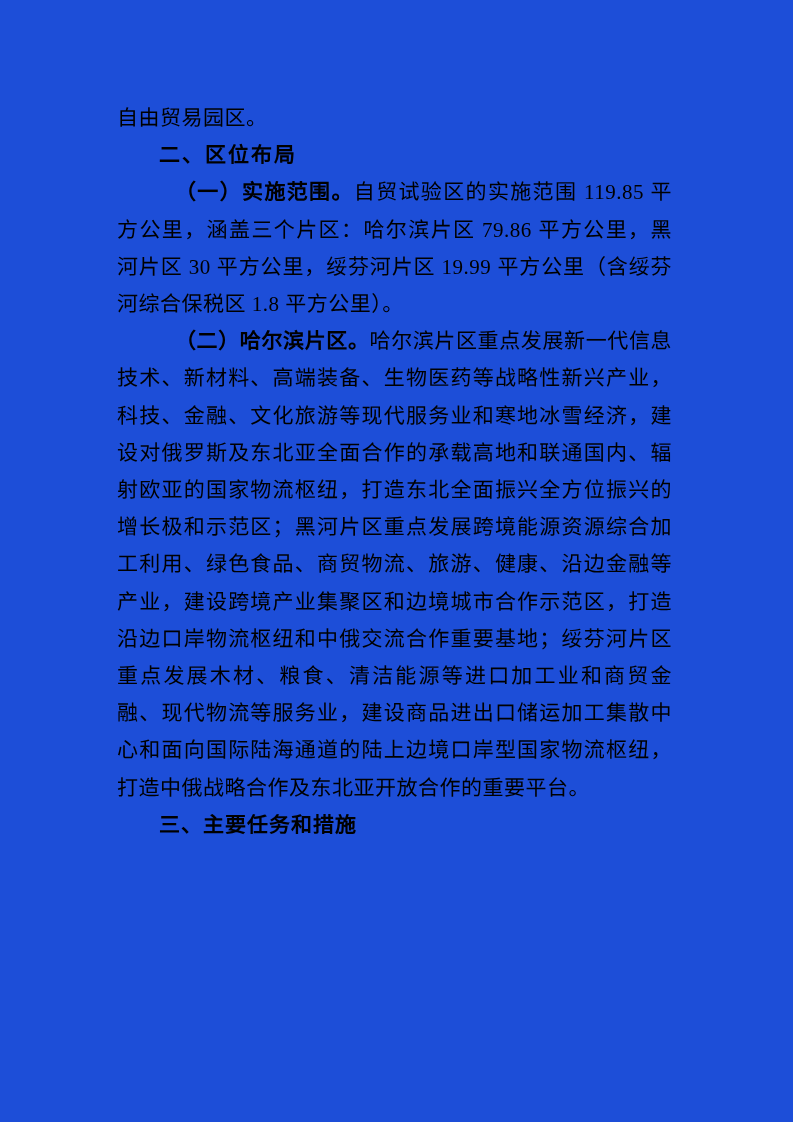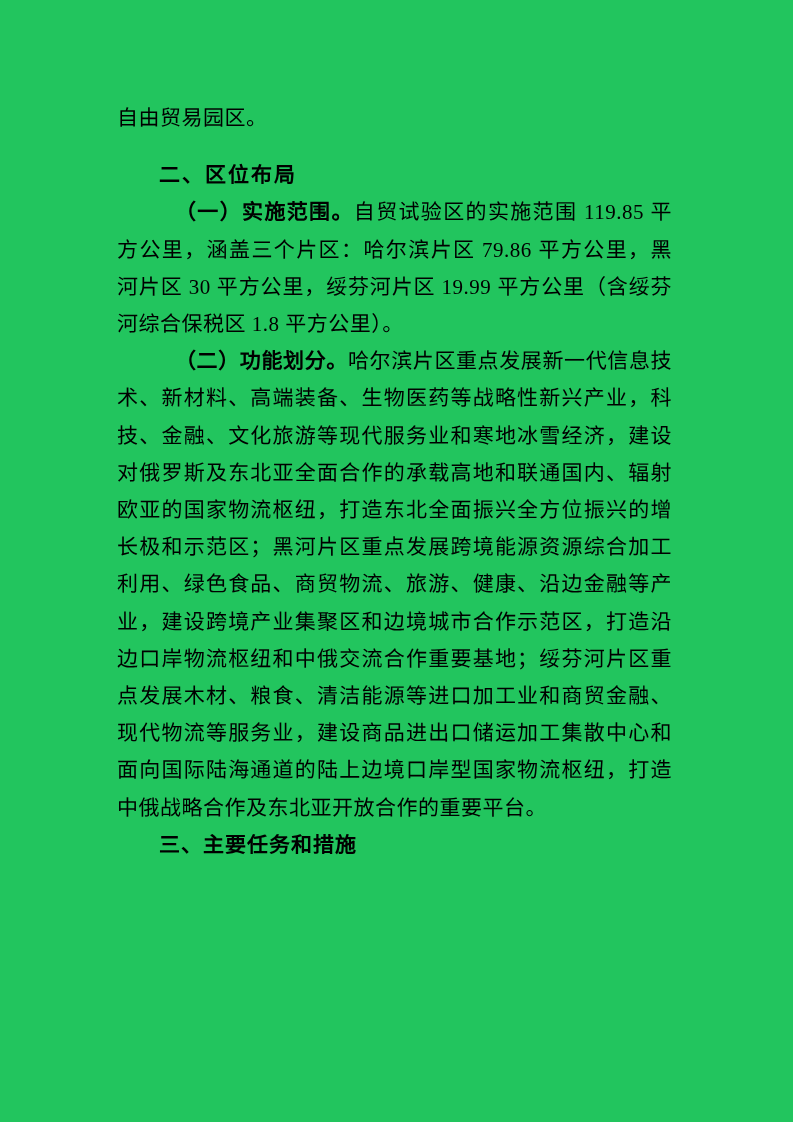--- a/index.html
+++ b/index.html
@@ -4,21 +4,21 @@
 <style>
   html, body {
     margin: 0;
     padding: 0;
     background: #ffffff;
   }
   .page {
     position: relative;
     width: 793px;
     height: 1122px;
-    background: #22c55e;
+    background: #1d4ed8;
     box-sizing: border-box;
     padding: 100px 121px 0 117px;
     overflow: hidden;
     color: #000000;
   }
   .doc {
     width: 555px;
   }
   p.line {
     margin: 0;
@@ -30,21 +30,20 @@
     text-indent: 2em;
     letter-spacing: 0.5px;
     color: #000000;
   }
   p.no-indent {
     text-indent: 0;
   }
   p.heading-kai {
     font-weight: 700;
     letter-spacing: 2px;
-    margin-top: 20px;
   }
   p.heading-hei {
     font-family: Liberation Serif, serif;
     font-weight: 700;
     letter-spacing: 1px;
   }
   p.kai-sub {
     letter-spacing: 1.5px;
   }
   .lead {
@@ -58,19 +57,19 @@
 <div class="page">
   <div class="doc">
 
     <p class="line no-indent">自由贸易园区。</p>
 
     <p class="line heading-kai">二、区位布局</p>
 
     <p class="line"><span class="lead">（一）实施范围。</span><span>自贸试验区的实施范围 119.85 平方公里，涵盖三个片区：哈尔滨片区 79.86 平方公里，黑河片区 30 平方公里，绥芬河片区 19.99 平方公里（含绥芬河综合保税区 1.8 平方公里）。</span></p>
 
 
-    <p class="line"><span class="lead">（二）功能划分。</span><span>哈尔滨片区重点发展新一代信息技术、新材料、高端装备、生物医药等战略性新兴产业，科技、金融、文化旅游等现代服务业和寒地冰雪经济，建设对俄罗斯及东北亚全面合作的承载高地和联通国内、辐射欧亚的国家物流枢纽，打造东北全面振兴全方位振兴的增长极和示范区；黑河片区重点发展跨境能源资源综合加工利用、绿色食品、商贸物流、旅游、健康、沿边金融等产业，建设跨境产业集聚区和边境城市合作示范区，打造沿边口岸物流枢纽和中俄交流合作重要基地；绥芬河片区重点发展木材、粮食、清洁能源等进口加工业和商贸金融、现代物流等服务业，建设商品进出口储运加工集散中心和面向国际陆海通道的陆上边境口岸型国家物流枢纽，打造中俄战略合作及东北亚开放合作的重要平台。</span></p>
+    <p class="line"><span class="lead">（二）哈尔滨片区。</span><span>哈尔滨片区重点发展新一代信息技术、新材料、高端装备、生物医药等战略性新兴产业，科技、金融、文化旅游等现代服务业和寒地冰雪经济，建设对俄罗斯及东北亚全面合作的承载高地和联通国内、辐射欧亚的国家物流枢纽，打造东北全面振兴全方位振兴的增长极和示范区；黑河片区重点发展跨境能源资源综合加工利用、绿色食品、商贸物流、旅游、健康、沿边金融等产业，建设跨境产业集聚区和边境城市合作示范区，打造沿边口岸物流枢纽和中俄交流合作重要基地；绥芬河片区重点发展木材、粮食、清洁能源等进口加工业和商贸金融、现代物流等服务业，建设商品进出口储运加工集散中心和面向国际陆海通道的陆上边境口岸型国家物流枢纽，打造中俄战略合作及东北亚开放合作的重要平台。</span></p>
 
     <p class="line heading-hei">三、主要任务和措施</p>
 
 
   </div>
 </div>
 
 </body></html>

